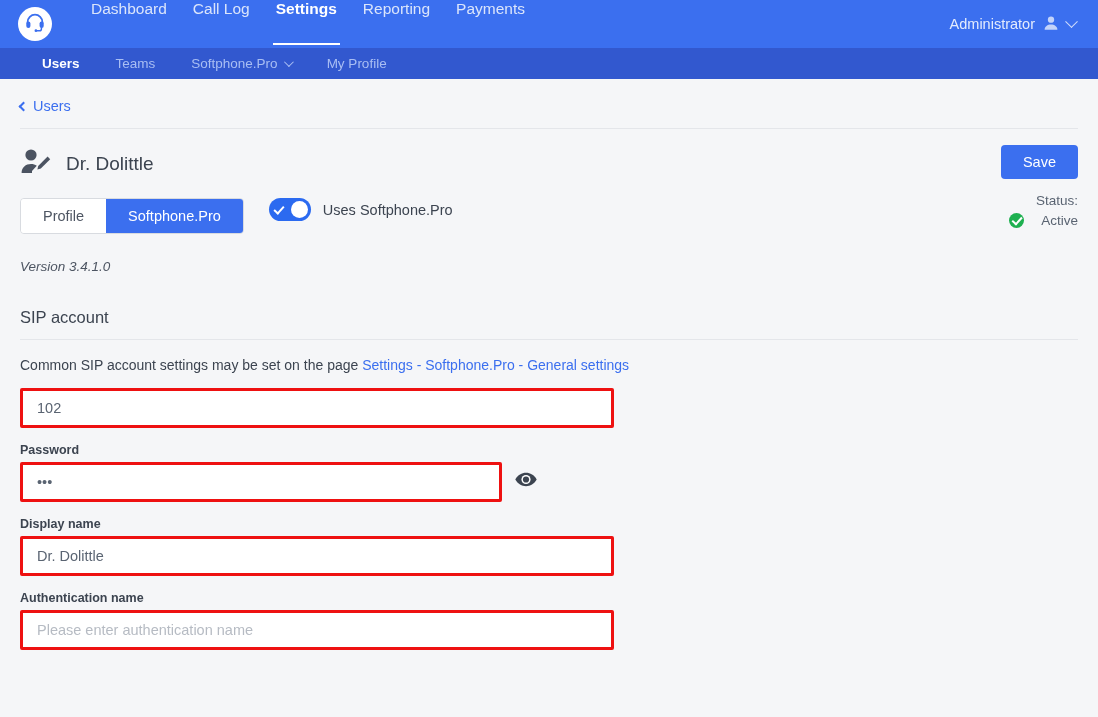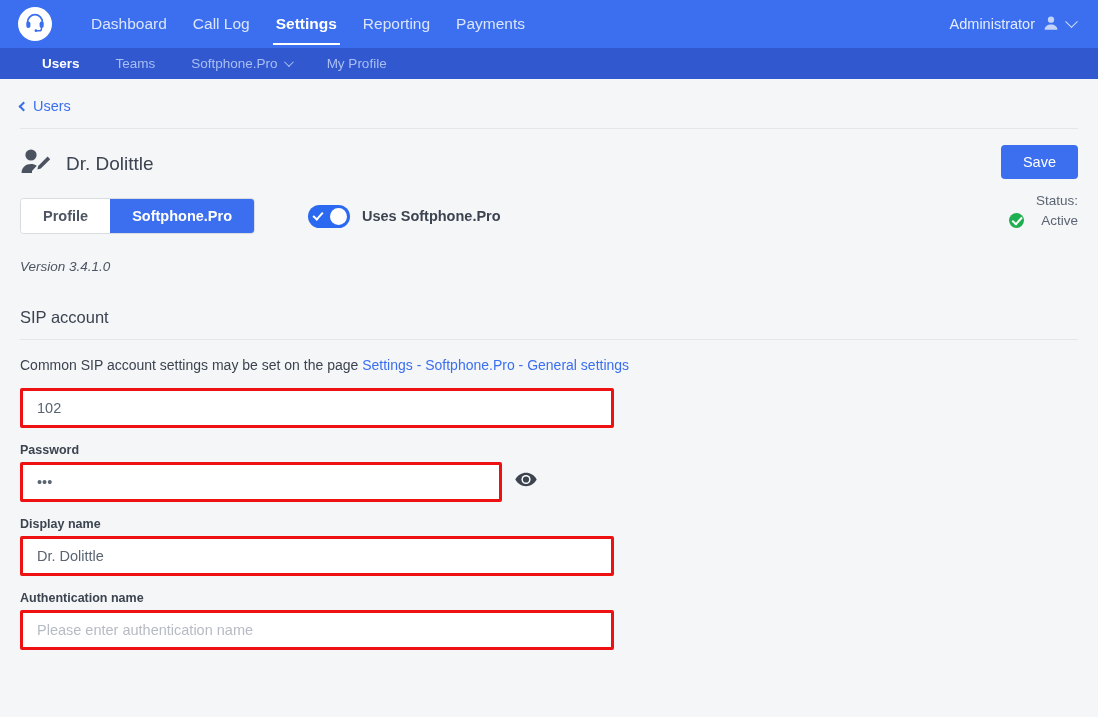--- a/index.html
+++ b/index.html
@@ -22,21 +22,21 @@
   }
   .logo {
     width: 34px; height: 34px;
     border-radius: 50%;
     background: #ffffff;
     display: flex; align-items: center; justify-content: center;
     flex: 0 0 auto;
   }
   .nav-items { display: flex; align-items: stretch; height: 48px; margin-left: 26px; }
   .nav-item {
-    display: flex; align-items: center;
+    display: flex; 
     padding: 0 13px;
     color: #dbe5fb;
     font-size: 15.5px;
     position: relative;
     cursor: pointer;
     white-space: nowrap;
   }
   .nav-item.active { color: #ffffff; font-weight: bold; }
   .nav-item.active::after {
     content: "";
@@ -132,21 +132,21 @@
     display: inline-flex; align-items: center; justify-content: center;
   }
   .check-circle::after {
     content: "";
     width: 4px; height: 7.5px;
     border-right: 2px solid #fff;
     border-bottom: 2px solid #fff;
     transform: rotate(42deg) translate(-0.5px,-1px);
   }
 
-  .tabs-row { display: flex; align-items: center; gap: 53px; margin-top: 17px; font-weight: bold; }
+  .tabs-row { display: flex; align-items: flex-start; gap: 25px; margin-top: 17px; }
   .tabgroup {
     display: flex;
     border-radius: 4px;
     overflow: hidden;
     border: 1px solid #d8dbe0;
   }
   .tab {
     padding: 9px 22px;
     font-size: 14.5px;
     background: #ffffff;

